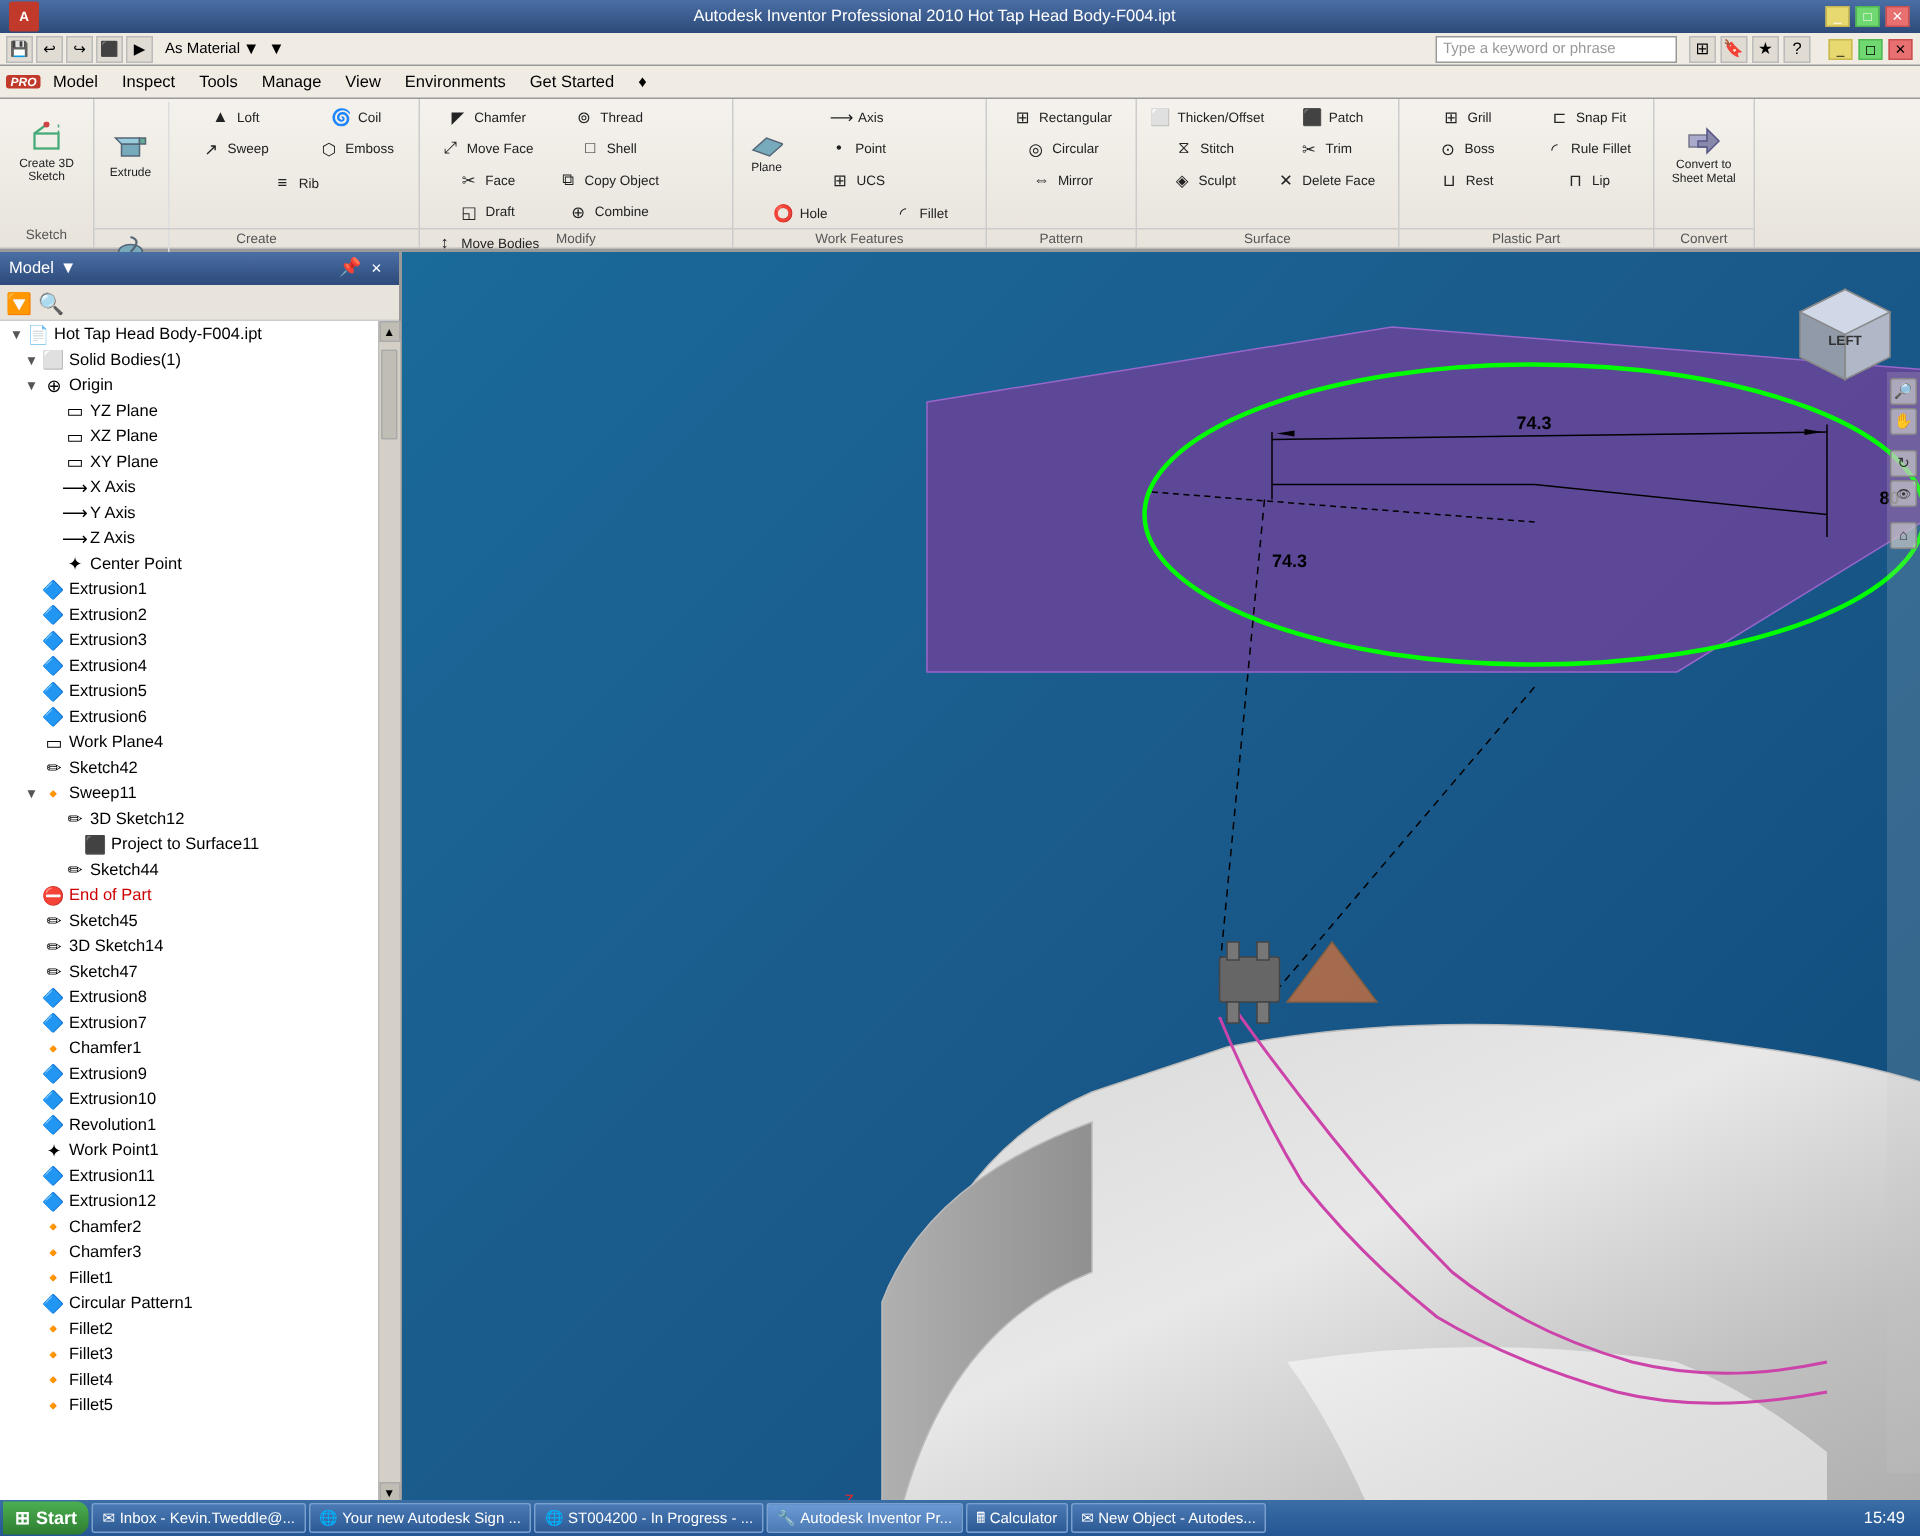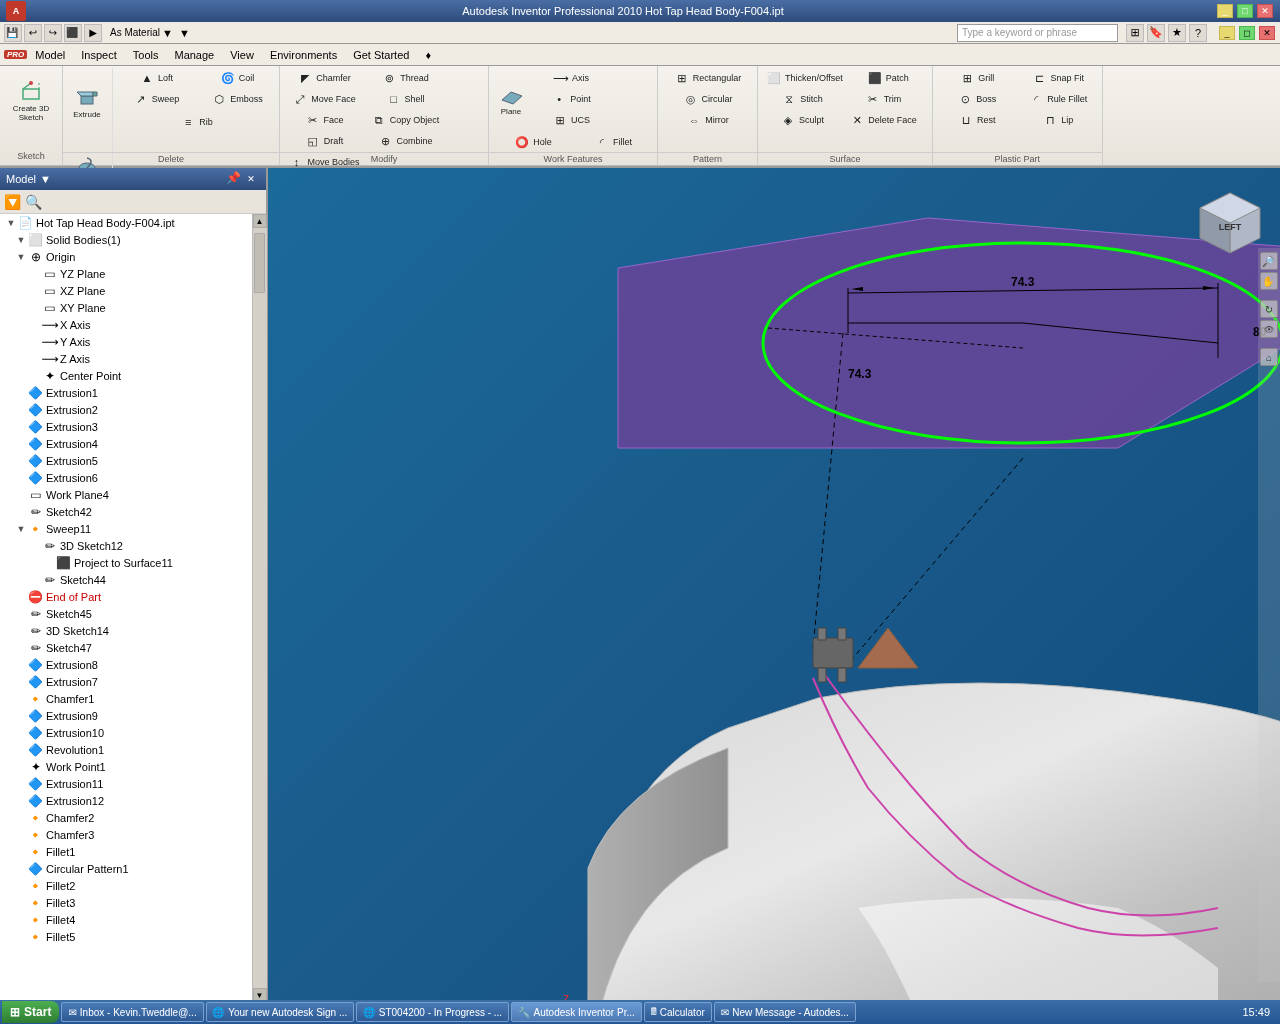--- a/index.html
+++ b/index.html
@@ -519,21 +519,21 @@
           <div class="tool-btn tool-btn-small">
             <div class="tool-icon-sm">⬡</div>
             <span>Emboss</span>
           </div>
         </div>
         <div class="tool-btn tool-btn-small" style="width:100%;">
           <div class="tool-icon-sm">≡</div>
           <span>Rib</span>
         </div>
       </div>
-      <div class="toolbar-group-label" style="position:absolute;bottom:0;left:0;right:0;text-align:center;border-top:1px solid #ccc;padding:1px;">Delete</div>
+      <div class="toolbar-group-label" style="position:absolute;bottom:0;left:0;right:0;text-align:center;border-top:1px solid #ccc;padding:1px;">Create</div>
     </div>
 
     <div class="toolbar-group" style="min-width:200px;">
       <div style="display:flex;flex-direction:row;gap:1px;flex-wrap:wrap;max-width:200px;margin-bottom:16px;">
         <div class="tool-btn tool-btn-small">
           <div class="tool-icon-sm">◤</div>
           <span>Chamfer</span>
         </div>
         <div class="tool-btn tool-btn-small">
           <div class="tool-icon-sm">⊚</div>
@@ -694,20 +694,32 @@
           </div>
           <div class="tool-btn tool-btn-small">
             <div class="tool-icon-sm">⊓</div>
             <span>Lip</span>
           </div>
         </div>
       </div>
       <div class="toolbar-group-label" style="position:absolute;bottom:0;left:0;right:0;text-align:center;border-top:1px solid #ccc;padding:1px;">Plastic Part</div>
     </div>
 
+    <div class="toolbar-group" style="min-width:55px;">
+      <div class="tool-btn tool-btn-large" style="height:70px;">
+        <div class="tool-icon">
+          <svg width="24" height="24">
+              <rect x="2" y="8" width="12" height="8" fill="#aac" stroke="#778" stroke-width="1"></rect>
+              <polygon points="14,4 22,12 14,20 14,16 8,16 8,12 14,12" fill="#88a" stroke="#558" stroke-width="1"></polygon>
+            </svg>
+        </div>
+        <span style="font-size:8px;text-align:center;width:48px;line-height:1.1;">Convert to Sheet Metal</span>
+      </div>
+      <div class="toolbar-group-label" style="position:absolute;bottom:0;left:0;right:0;text-align:center;border-top:1px solid #ccc;padding:1px;">Convert</div>
+    </div>
 
   </div>
 </div>
 
 <div id="main" style="display:flex;height:calc(1024px - 22px - 22px - 100px - 24px - 22px);">
 
   <div id="sidebar">
     <div id="sidebar-header">
       <span>Model</span>
       <span style="margin-left:4px;">▼</span>
@@ -1074,16 +1086,16 @@
   <div class="taskbar-item active">
     <span>🔧</span>
     <span>Autodesk Inventor Pr...</span>
   </div>
   <div class="taskbar-item">
     <span>🖩</span>
     <span>Calculator</span>
   </div>
   <div class="taskbar-item">
     <span>✉</span>
-    <span>New Message - Autodes...</span>
+    <span>New Object - Autodes...</span>
   </div>
   <div class="taskbar-time">15:49</div>
 </div>
 
 </body></html>

